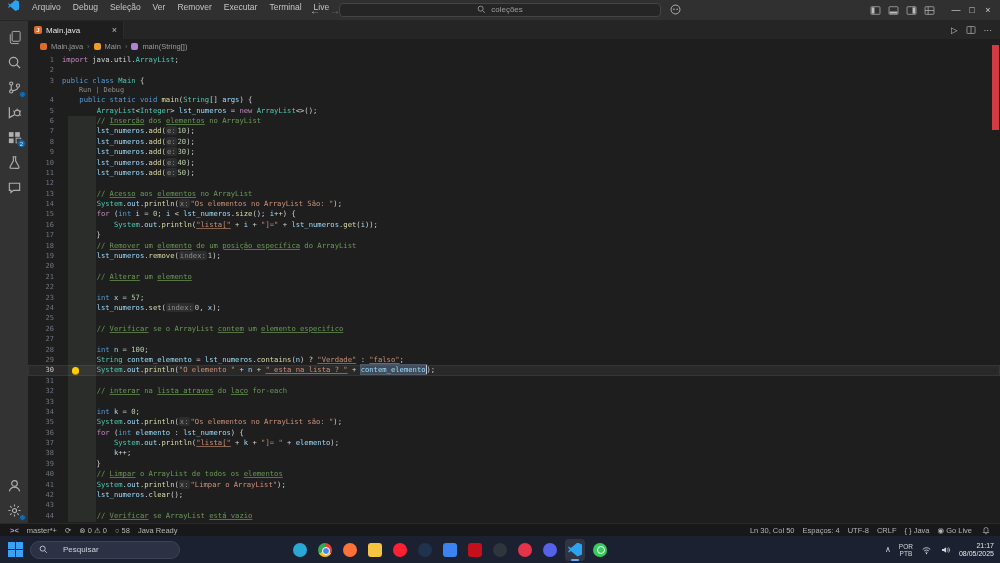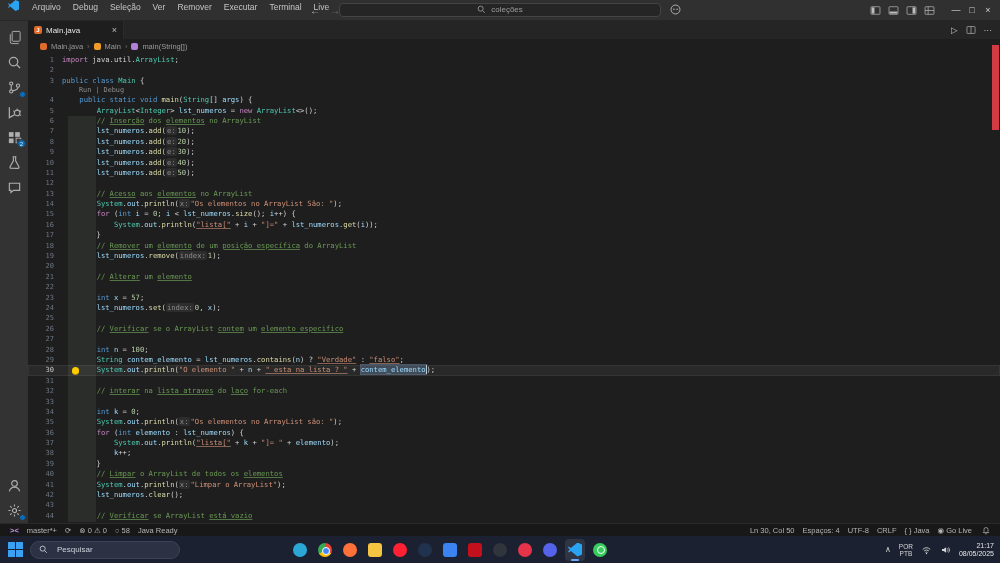--- a/index.html
+++ b/index.html
@@ -74,21 +74,21 @@
   .statusbar{flex:0 0 13px;background:#181818;border-top:1px solid #2a2a2a;display:flex;align-items:center;color:#b4b4b4;font-size:7.5px;padding:0 6px;gap:2px}
   .sb-item{padding:0 4px;white-space:nowrap;display:flex;align-items:center;gap:3px}
   .sb-item[data-name="remote-indicator"]{color:#c79bf0;font-weight:bold}
   .sb-right{margin-left:auto;display:flex;align-items:center}
   .sb-item svg{display:block}
 
   
   .taskbar{flex:0 0 27px;background:#1b2130;display:flex;align-items:center;padding:0 6px;gap:6px}
   .start{width:16px;height:16px;display:grid;grid-template-columns:7px 7px;grid-template-rows:7px 7px;gap:1px;margin-left:2px}
   .start i{background:#3aa0f3;display:block}
-  .tb-search{width:150px;height:18px;border-radius:9px;background:#2c3244;border:1px solid #3c4356;display:flex;align-items:center;gap:9px;padding:0 8px;color:#cfd2da;font-size:8px}
+  .tb-search{width:150px;height:18px;border-radius:9px;background:#2c3244;border:1px solid #3c4356;display:flex;align-items:center;gap:15px;padding:0 8px;color:#cfd2da;font-size:8px}
   .apps{display:flex;align-items:center;gap:5px;margin-left:104px}
   .app{width:20px;height:22px;display:flex;align-items:center;justify-content:center;border-radius:4px;position:relative}
   .app .dot{width:14px;height:14px;border-radius:50%}
   .app.square .dot{border-radius:3px}
   .app.active{background:rgba(255,255,255,.09)}
   .app.active::after{content:"";position:absolute;bottom:0;left:6px;width:8px;height:2px;border-radius:1px;background:#6aa8ff}
   .app-chrome .dot{background:conic-gradient(#ea4335 0 33%,#fbbc05 33% 66%,#34a853 66% 100%);position:relative}
   .app-chrome .dot::after{content:"";position:absolute;left:4px;top:4px;width:6px;height:6px;border-radius:50%;background:#4285f4;border:1.5px solid #fff}
   .app-vscode .dot{border-radius:0;background:#2aa3f3;clip-path:polygon(68% 0,100% 14%,100% 86%,68% 100%,20% 60%,7% 71%,0 65%,13% 50%,0 35%,7% 29%,20% 40%)}
   .app-whatsapp .dot{position:relative}

